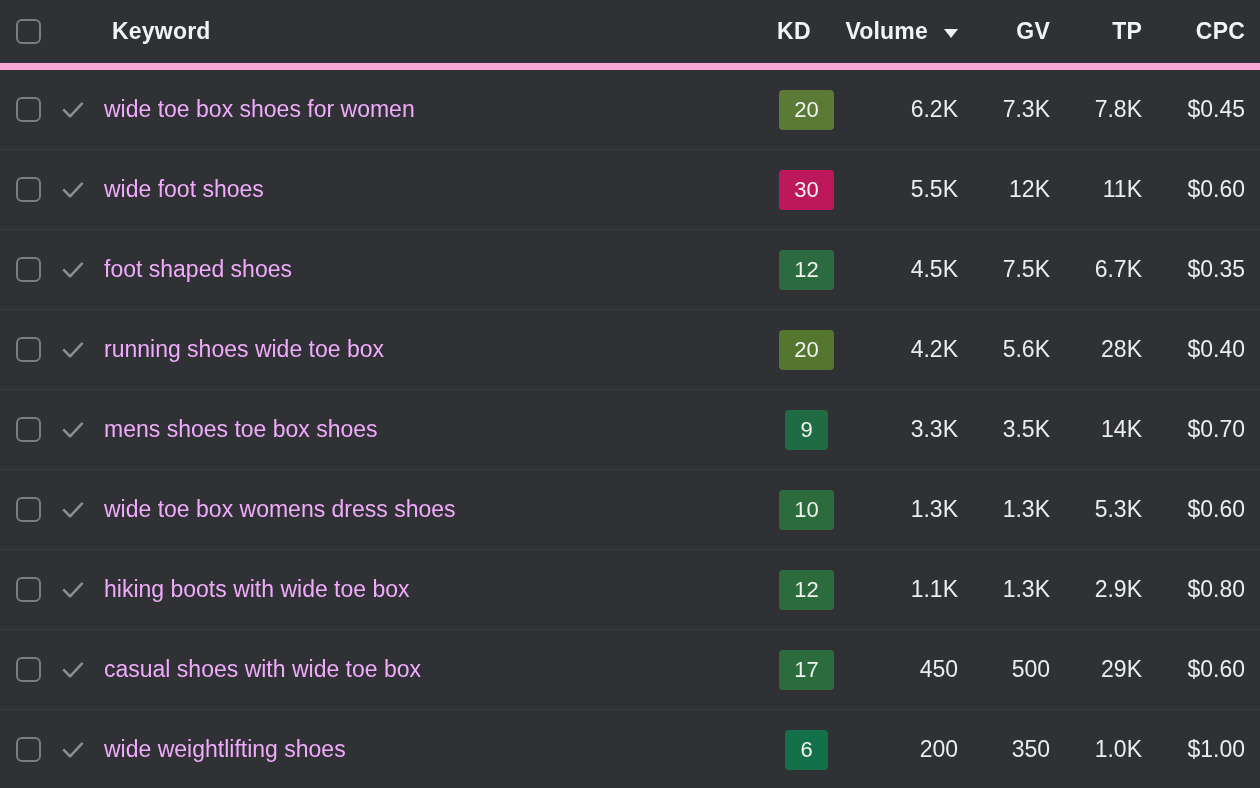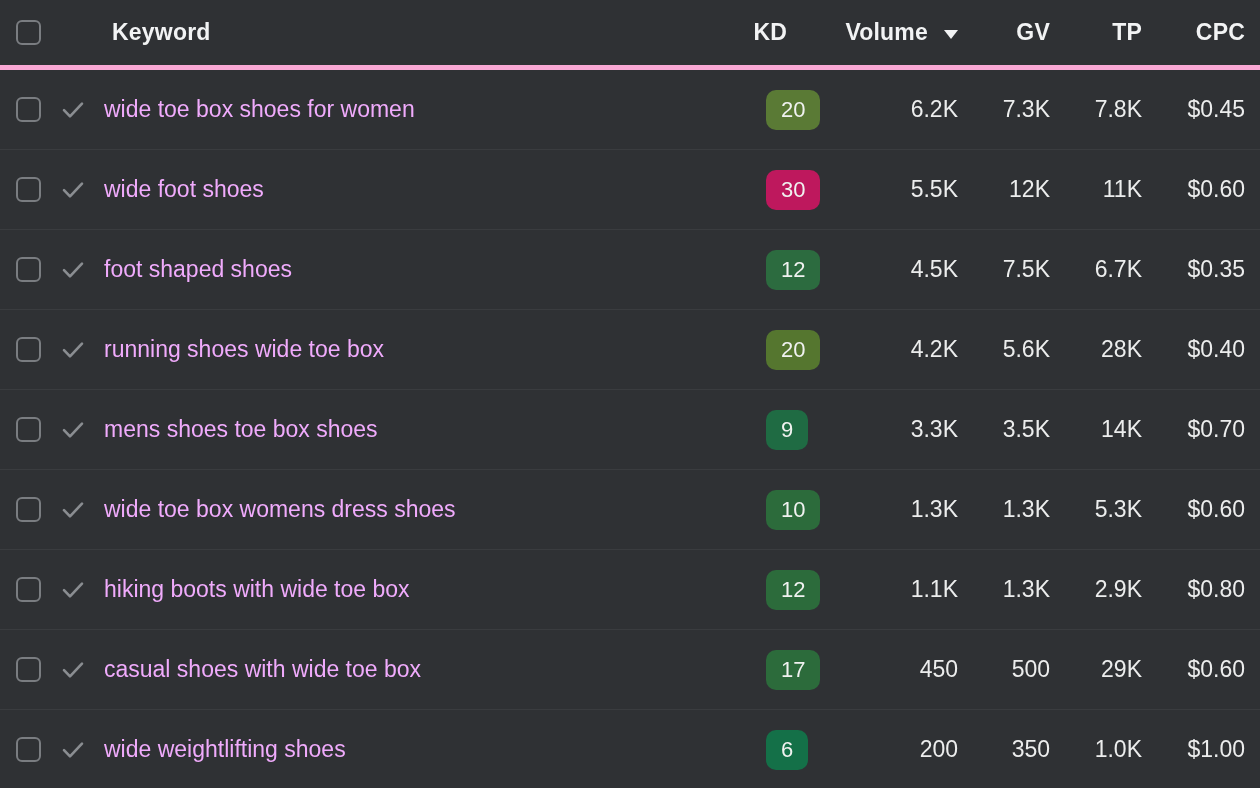--- a/index.html
+++ b/index.html
@@ -24,21 +24,21 @@
     flex-direction: column;
     background: #2f3134;
   }
 
   
   .thead {
     height: 70px;
     flex: 0 0 70px;
     display: flex;
     align-items: center;
-    border-bottom: 5px solid #f9a8d4;
+    border-bottom: 7px solid #f9a8d4;
     box-sizing: border-box;
     background: #2f3134;
   }
 
   
   .tbody {
     flex: 1 1 auto;
     display: block;
   }
   .trow {
@@ -69,21 +69,21 @@
     flex: 1 1 auto;
     min-width: 0;
     padding-left: 8px;
     display: flex;
     align-items: center;
   }
   .c-kd {
     flex: 0 0 92px;
     display: flex;
     align-items: center;
-    justify-content: flex-start;
+    justify-content: center;
     padding-right: 11px;
     box-sizing: border-box;
   }
   .c-vol {
     flex: 0 0 110px;
     text-align: right;
     padding-right: 10px;
     box-sizing: border-box;
   }
   .c-gv {
@@ -162,21 +162,21 @@
   }
 
   
   .kd-badge {
     display: inline-flex;
     align-items: center;
     justify-content: center;
     min-width: 42px;
     height: 40px;
     padding: 0 15px;
-    border-radius: 10px;
+    border-radius: 4px;
     font-size: 22px;
     color: #f0f2f0;
     box-sizing: border-box;
   }
 
   
   .metric {
     font-size: 23px;
     color: #eceded;
     white-space: nowrap;

